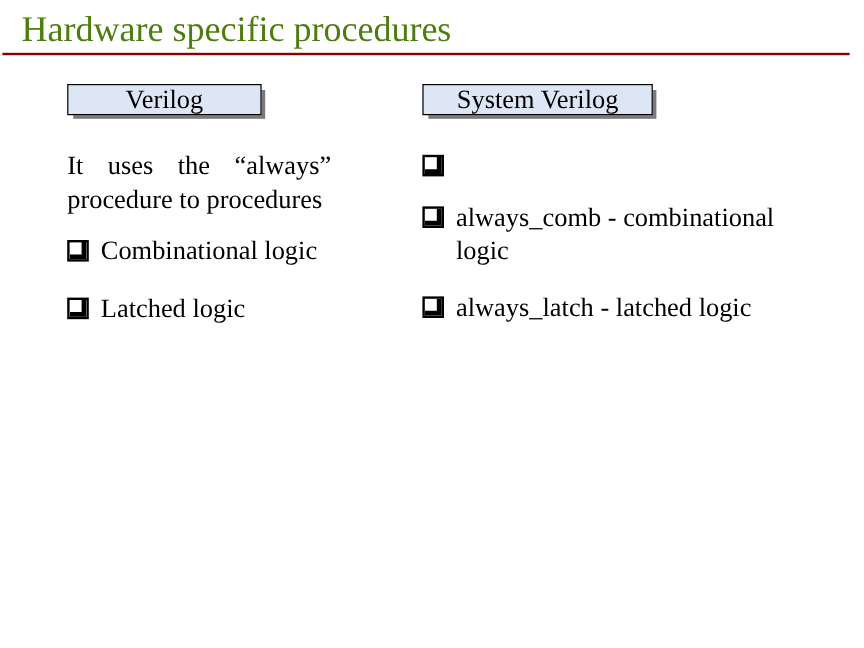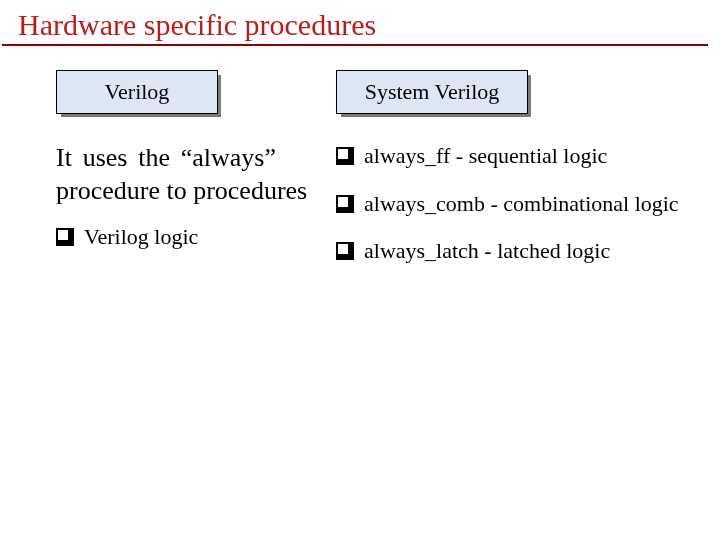--- a/index.html
+++ b/index.html
@@ -16,46 +16,47 @@
     width: 720px;
     height: 540px;
     position: relative;
   }
   .title-wrap {
     padding: 8px 0 0 18px;
   }
   .title {
     font-size: 30px;
     font-weight: 400;
-    color: #b91c1c;
+    color: #4d7c0f;
   }
   .rule {
     border: none;
     border-top: 2px solid #8a0000;
     margin: 2px 12px 0 2px;
   }
   .content {
     display: flex;
     flex-direction: row;
     padding: 24px 40px 0 56px;
   }
   .col {
     display: flex;
     flex-direction: column;
   }
   .col-left {
     width: 280px;
   }
   .col-right {
     flex: 1;
+    margin-left: 16px;
   }
   .label-box {
     position: relative;
     width: 160px;
-    height: 42px;
+    height: 24px;
     margin-bottom: 30px;
   }
   .label-box-wide {
     width: 190px;
   }
   .shadow {
     position: absolute;
     top: 5px;
     left: 5px;
     width: 100%;
@@ -69,21 +70,21 @@
     width: 100%;
     height: 100%;
     background: #dde6f5;
     border: 1px solid #000;
     display: flex;
     align-items: center;
     justify-content: center;
     font-size: 22px;
   }
   .body-text {
-    font-size: 26px;
+    font-size: 22px;
     line-height: 1.25;
     margin: 0 0 16px 0;
   }
   .jline { text-align: justify; text-align-last: justify; }
   .bullet {
     font-size: 22px;
     line-height: 1.25;
     margin: 0 0 20px 0;
     display: flex;
   }
@@ -116,34 +117,37 @@
         <div class="front">Verilog</div>
       </div>
 
       <p class="body-text">
         <span class="jline" style="display:block;width:220px;">It uses the “always”</span>
         <span>procedure to procedures</span>
       </p>
 
       <div class="bullet">
         <span class="bmark"></span>
-        <span>Verilog logic</span>
+        <span>Combinational logic</span>
+      </div>
+      <div class="bullet">
+        <span class="bmark"></span>
+        <span>Latched logic</span>
       </div>
     </div>
 
     <div class="col col-right">
       <div class="label-box label-box-wide">
         <div class="shadow"></div>
         <div class="front">System Verilog</div>
       </div>
 
 
       <div class="bullet">
         <span class="bmark"></span>
-        <span>always_ff - sequential logic</span>
       </div>
       <div class="bullet">
         <span class="bmark"></span>
         <span>always_comb - combinational logic</span>
       </div>
       <div class="bullet">
         <span class="bmark"></span>
         <span>always_latch - latched logic</span>
       </div>
     </div>

